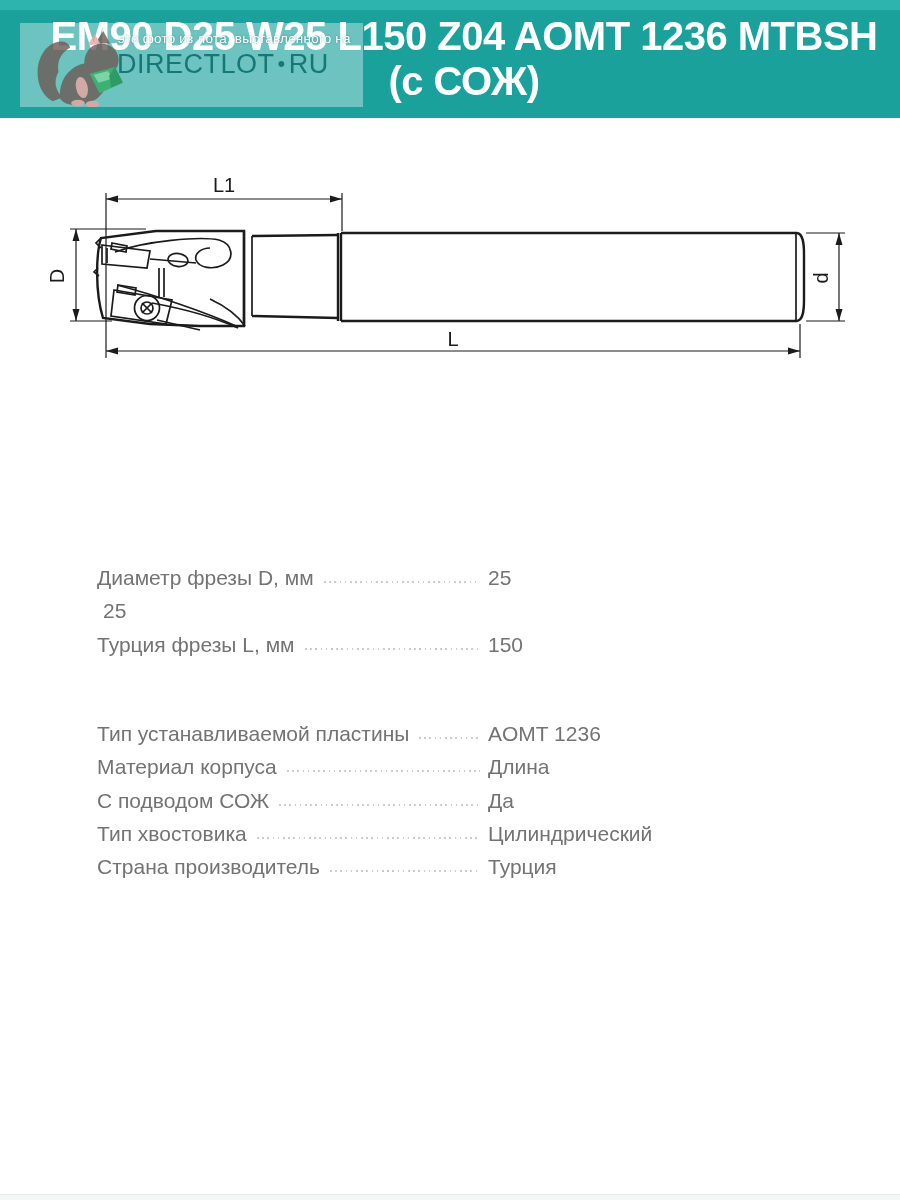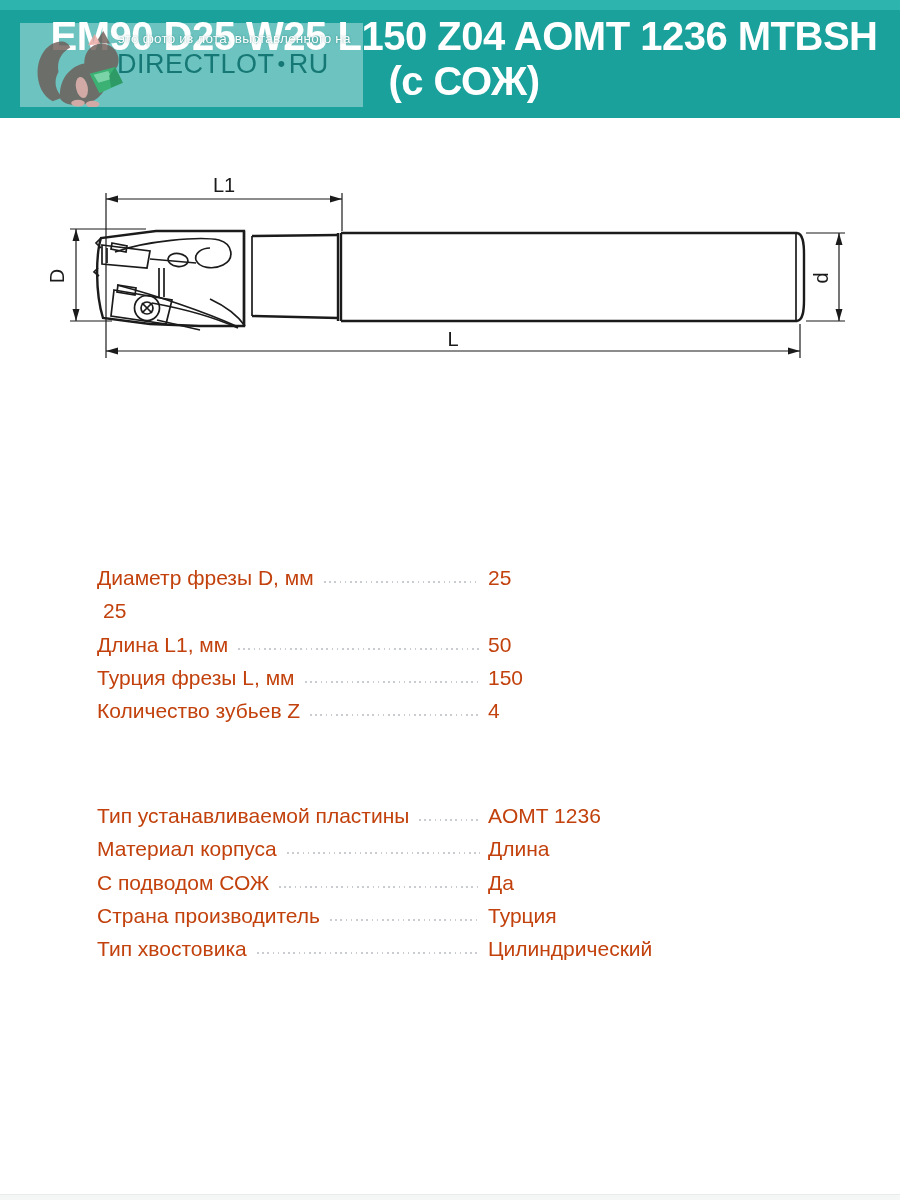--- a/index.html
+++ b/index.html
@@ -38,22 +38,22 @@
   .ln{stroke:#1b1b1b;fill:none;}
   .w-out{stroke-width:2.4;}
   .w-det{stroke-width:1.7;}
   .w-dim{stroke-width:1.2;}
   .arr{fill:#1b1b1b;stroke:none;}
   .dim-label{font-family:"Liberation Sans","DejaVu Sans",sans-serif;font-size:20px;fill:#1b1b1b;}
 
   
   .specs{position:absolute;left:97px;width:640px;}
   .specs-1{top:566px;}
-  .specs-2{top:804px;}
-  .spec-row{display:flex;align-items:baseline;height:33.3px;font-size:21px;color:#c2410c;}
+  .specs-2{top:722px;}
+  .spec-row{display:flex;align-items:baseline;height:33.3px;font-size:21px;color:#737373;}
   .spec-left{width:385px;display:flex;align-items:baseline;}
   .spec-label{white-space:nowrap;}
   .spec-leader{
     flex:1;height:2px;align-self:flex-end;margin:0 2px 7px 10px;
     background-image:repeating-linear-gradient(to right,#c9cdd1 0 1.6px,transparent 1.6px 5.2px);
   }
   .spec-value{margin-left:6px;white-space:nowrap;}
 
   .bottom-strip{position:absolute;left:0;top:1194px;width:900px;height:6px;background:#f5f7f7;border-top:1px solid #e7ebeb;}
 </style>
@@ -157,39 +157,25 @@
           <span class="spec-label">Диаметр фрезы D, мм</span>
           <span class="spec-leader"></span>
         </div>
       <span class="spec-value">25</span>
     </div>
     <div class="spec-row">
       <span class="spec-value">25</span>
     </div>
     <div class="spec-row">
       <div class="spec-left">
-          <span class="spec-label">Длина L1, мм</span>
-          <span class="spec-leader"></span>
-        </div>
-      <span class="spec-value">50</span>
-    </div>
-    <div class="spec-row">
-      <div class="spec-left">
           <span class="spec-label">Турция фрезы L, мм</span>
           <span class="spec-leader"></span>
         </div>
       <span class="spec-value">150</span>
     </div>
-    <div class="spec-row">
-      <div class="spec-left">
-          <span class="spec-label">Количество зубьев Z</span>
-          <span class="spec-leader"></span>
-        </div>
-      <span class="spec-value">4</span>
-    </div>
   </section>
 
   <section class="specs specs-2">
     <div class="spec-row">
       <div class="spec-left">
           <span class="spec-label">Тип устанавливаемой пластины</span>
           <span class="spec-leader"></span>
         </div>
       <span class="spec-value">AOMT 1236</span>
     </div>
@@ -202,28 +188,28 @@
     </div>
     <div class="spec-row">
       <div class="spec-left">
           <span class="spec-label">С подводом СОЖ</span>
           <span class="spec-leader"></span>
         </div>
       <span class="spec-value">Да</span>
     </div>
     <div class="spec-row">
       <div class="spec-left">
+          <span class="spec-label">Тип хвостовика</span>
+          <span class="spec-leader"></span>
+        </div>
+      <span class="spec-value">Цилиндрический</span>
+    </div>
+    <div class="spec-row">
+      <div class="spec-left">
           <span class="spec-label">Страна производитель</span>
           <span class="spec-leader"></span>
         </div>
       <span class="spec-value">Турция</span>
-    </div>
-    <div class="spec-row">
-      <div class="spec-left">
-          <span class="spec-label">Тип хвостовика</span>
-          <span class="spec-leader"></span>
-        </div>
-      <span class="spec-value">Цилиндрический</span>
     </div>
   </section>
 
   <div class="bottom-strip"></div>
 </div>
 
 </body></html>

